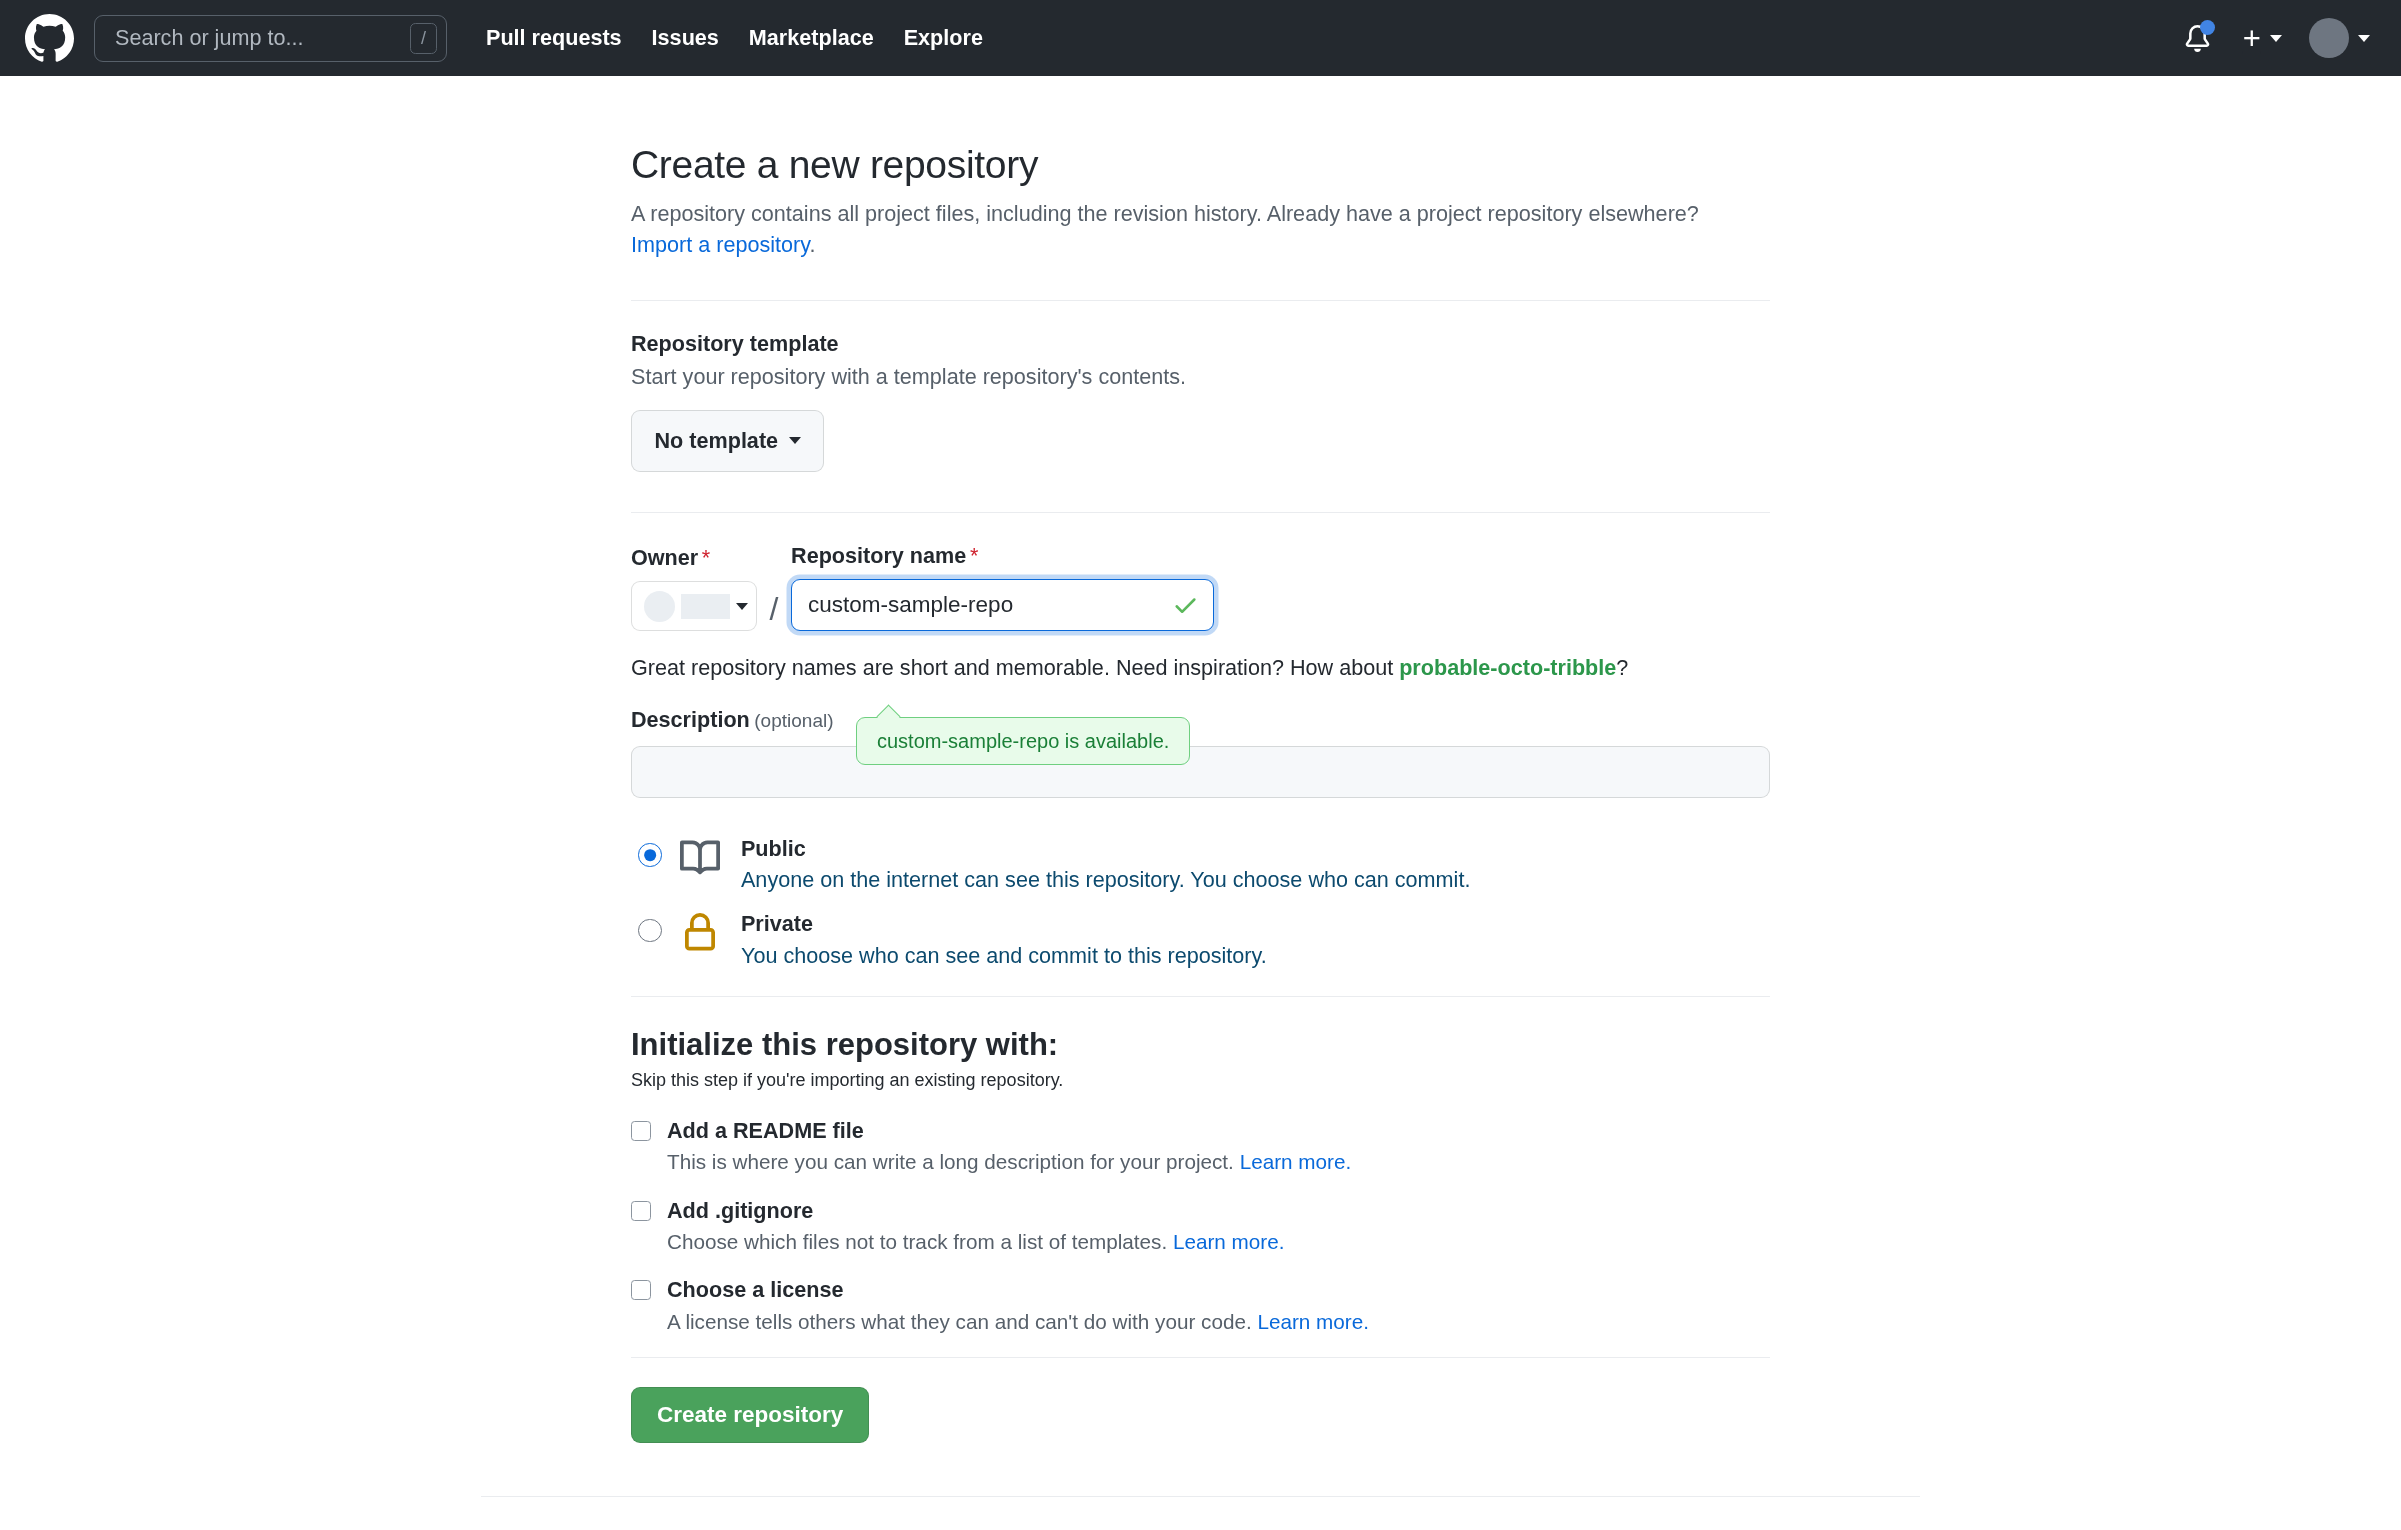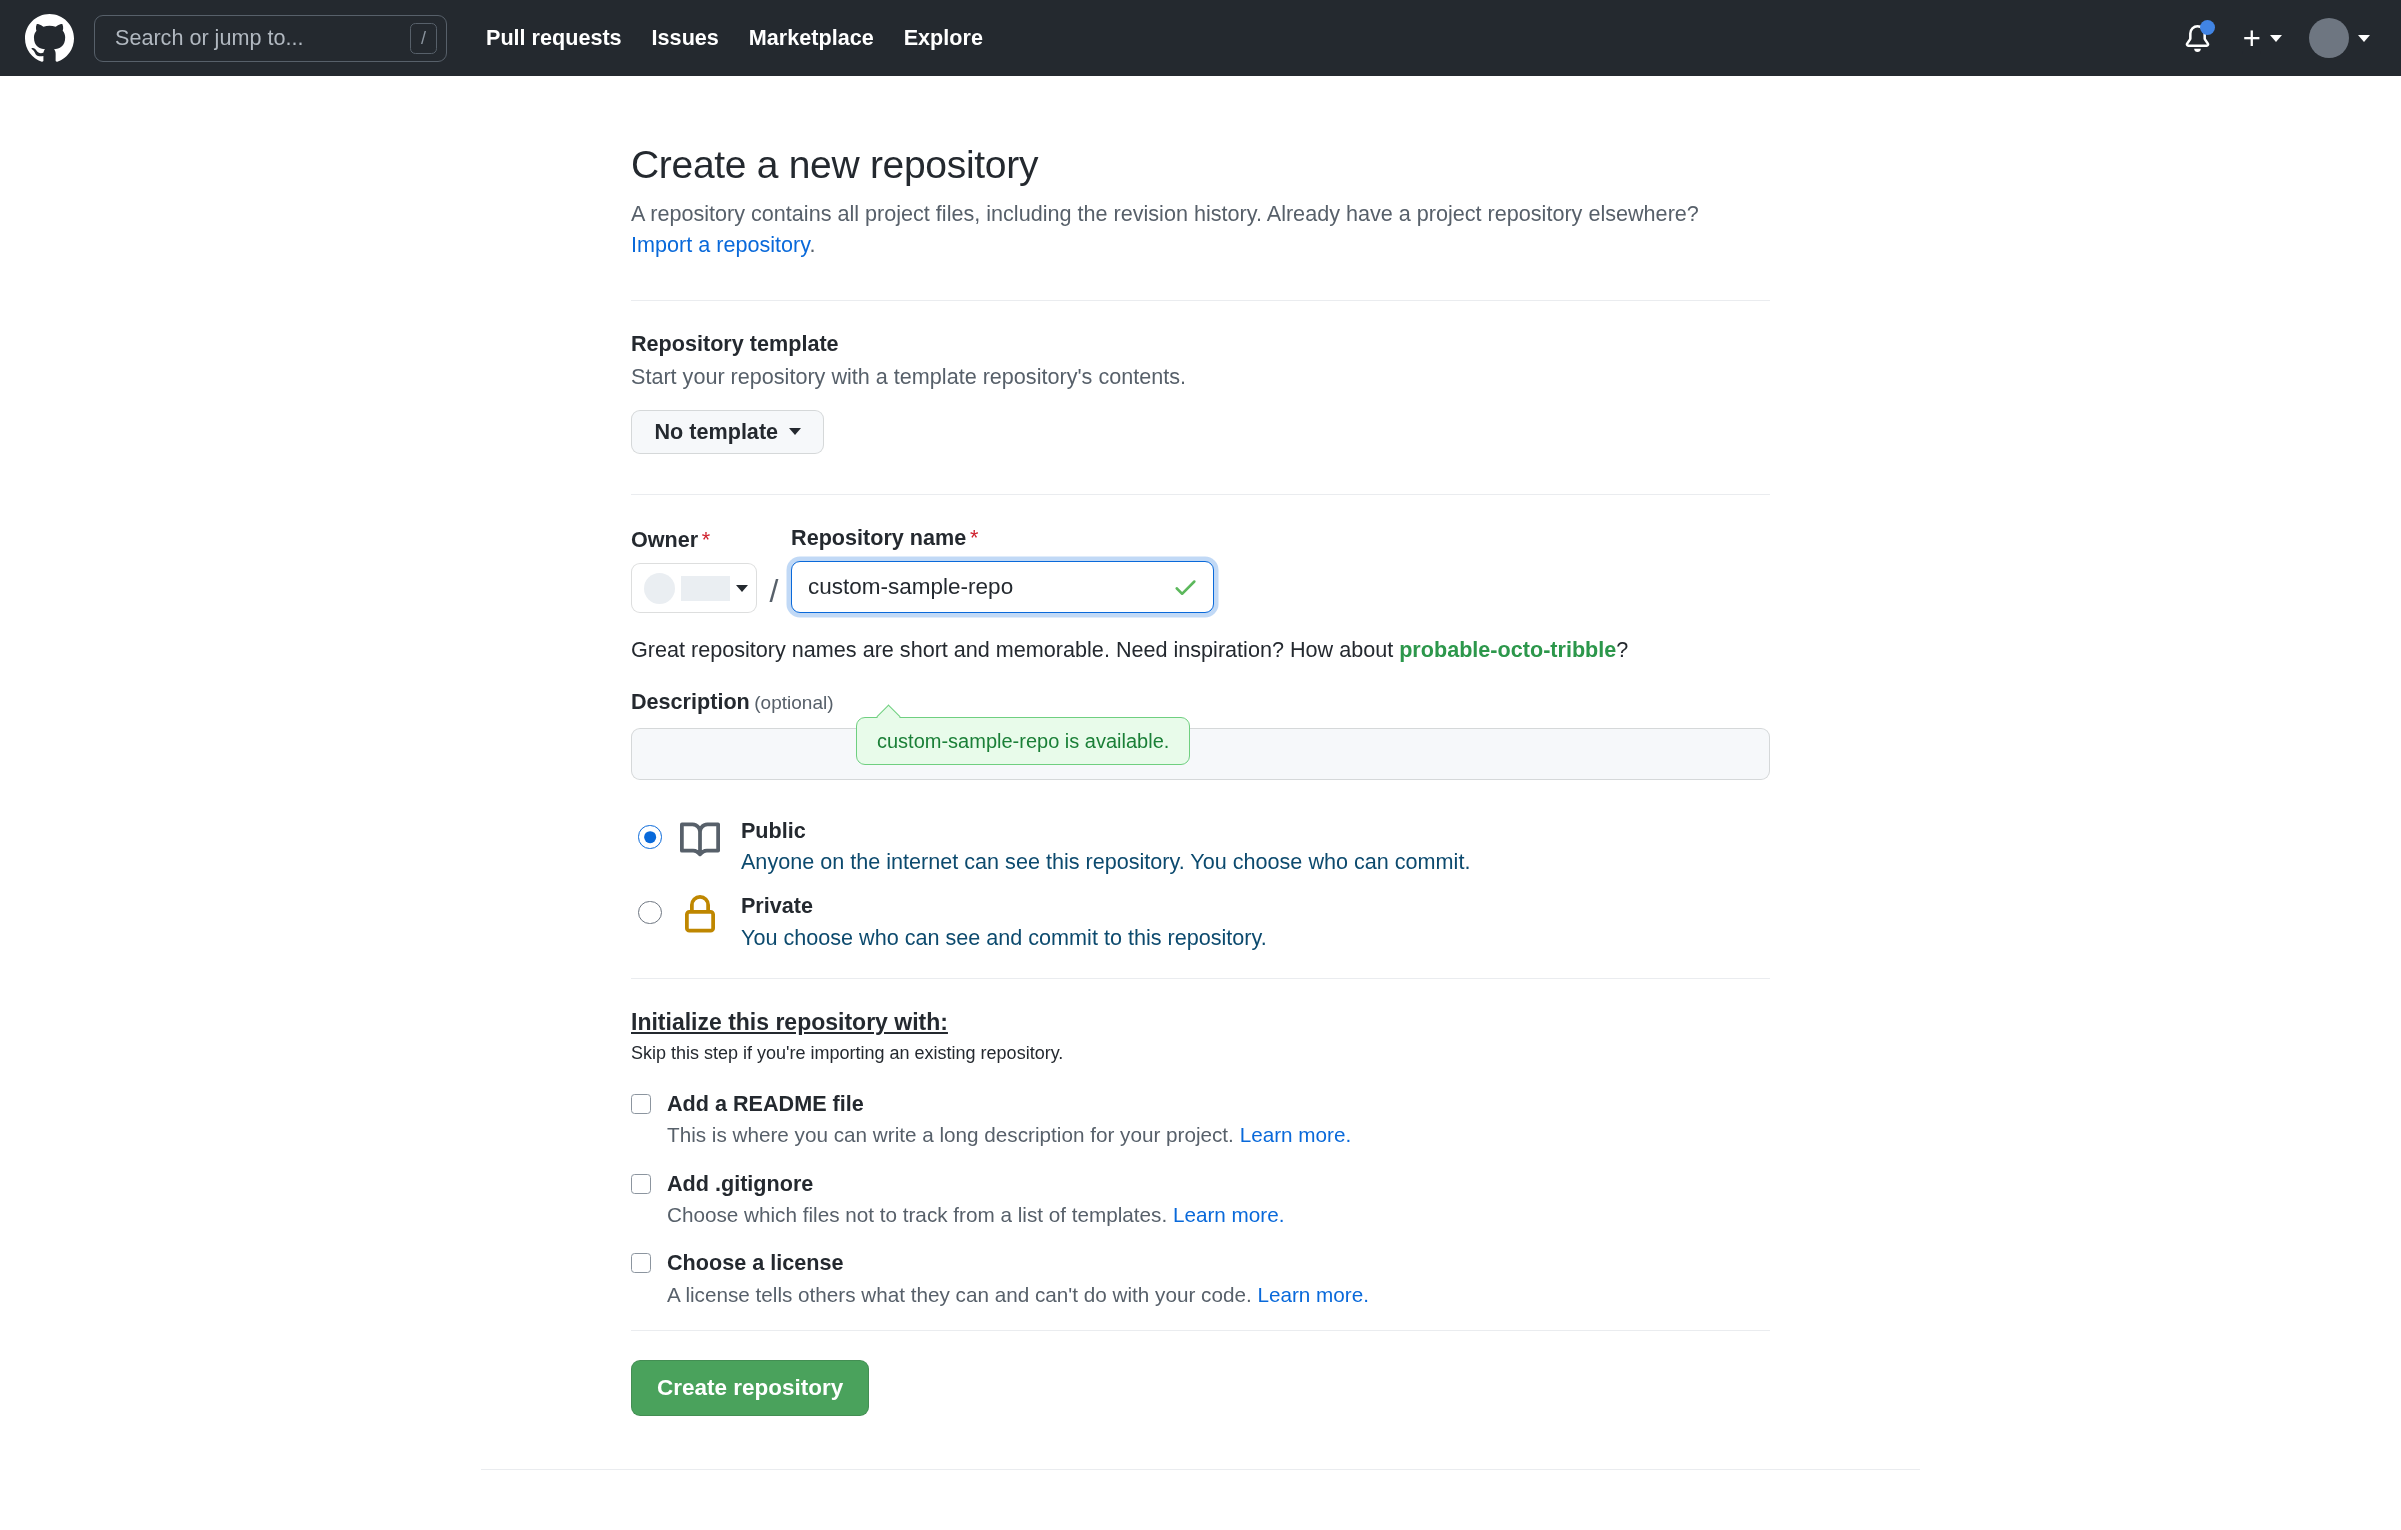--- a/index.html
+++ b/index.html
@@ -141,21 +141,21 @@
   .sec-sub {
     font-size: 21.6px;
     color: #57606a;
     margin: 0 0 20px 0;
   }
 
   .btn-template {
     display: inline-flex;
     align-items: center;
     gap: 10.8px;
-    height: 44px;
+    height: 62px;
     padding: 0 22.5px;
     background: #f6f8fa;
     border: 0.9px solid rgba(27,31,36,0.15);
     border-radius: 9px;
     font-size: 21.6px;
     font-weight: bold;
     color: #24292f;
     cursor: pointer;
     font-family: inherit;
   }
@@ -300,21 +300,21 @@
     width: 11.7px; height: 11.7px;
     border-radius: 50%;
     background: #0969da;
   }
   .vis-icon { width: 47px; flex: 0 0 auto; margin-right: 14.4px; padding-top: 1.8px; }
   .vis-icon svg { width: 40px; height: 40px; }
   .vis-text .t { font-size: 21.6px; font-weight: bold; color: #24292f; margin-bottom: 5.4px; }
   .vis-text .d { font-size: 21.6px; color: #0c4a6e; }
 
   
-  .init-title { font-size: 23px; font-weight: bold; margin: 0 0 7.2px 0; text-decoration: underline; }
+  .init-title { font-size: 31px; font-weight: bold; margin: 0 0 7.2px 0; }
   .init-sub { font-size: 18px; color: #24292f; margin: 0 0 27px 0; }
   .init-item { margin-bottom: 23.4px; }
   .init-top { display: flex; align-items: center; }
   .cbox {
     width: 20px; height: 20px;
     border: 0.9px solid #8c959f;
     border-radius: 3.6px;
     background: #fff;
     margin-right: 16px;
     flex: 0 0 auto;

